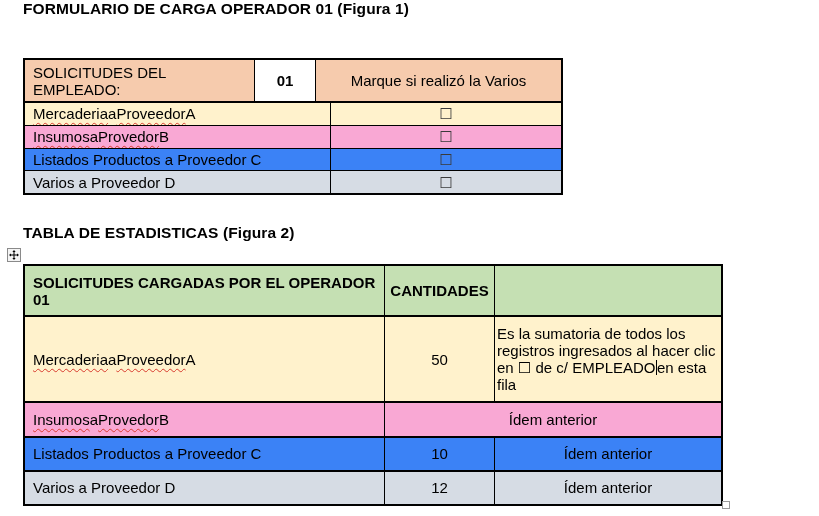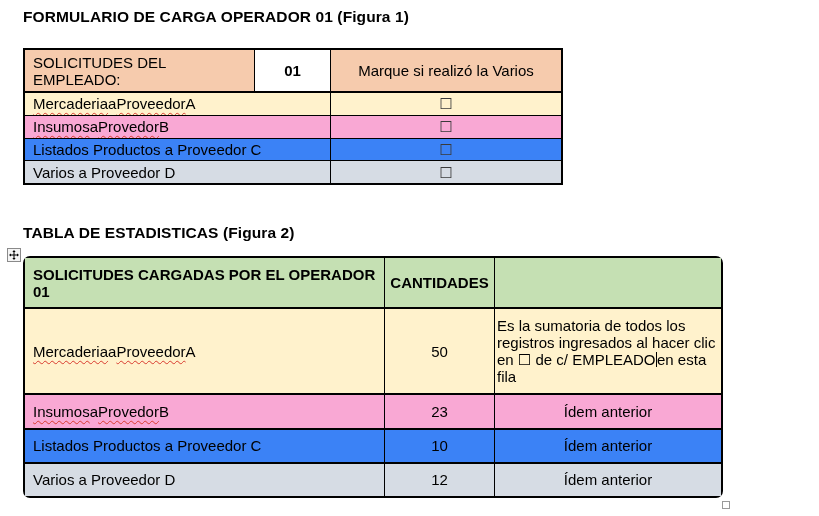--- a/index.html
+++ b/index.html
@@ -13,64 +13,64 @@
   .wtable { border:2px solid #000; display:flex; flex-direction:column; background:#fff; }
   .trow { display:flex; width:100%; }
   .cell { display:flex; align-items:center; overflow:hidden; font-size:15px; }
   .cell.left   { justify-content:flex-start; padding:0 8px; }
   .cell.center { justify-content:center; padding:0 4px; }
   .vline { border-left:1px solid #000; }
   .hline1 { border-top:1px solid #000; }
   .hline2 { border-top:2px solid #000; }
 
   
-  #table1 { left:23px; top:48px; width:540px; height:137px; }
+  #table1 { left:23px; top:58px; width:540px; height:137px; }
   #table1 .hdr { height:41px; }
   #table1 .drow { flex:1; }
   .bg-salmon { background:#F6CBAD; }
   .bg-cream  { background:#FFF2CC; }
   .bg-blue   { background:#f9a8d4; }
   .bg-green  { background:#3b82f6; }
   .bg-gray   { background:#D6DCE4; }
   .bg-hgreen { background:#C5E0B3; }
 
   .opnum { font-weight:bold; background:#fff; }
   .chk { font-size:15px; color:#3a3a3a; line-height:1; }
 
   
   .sp { text-decoration-line:underline; text-decoration-style:wavy;
         text-decoration-color:#d83a2e; text-decoration-thickness:1px;
         text-underline-offset:3px; }
 
   
-  #table2 { left:23px; top:256px; width:700px; height:242px;border-radius:7px; }
+  #table2 { left:23px; top:264px; width:700px; height:242px; }
   #table2 .hdr { height:49px; font-weight:bold; }
   .notewrap { display:block; text-align:center; width:100%; }
   .notewrap.lft { text-align:left; padding:3px 2px; line-height:17px; }
   .cursor { display:inline-block; width:1.5px; height:15px; background:#000;
             vertical-align:-2px; }
 
   
   .move-handle { left:7px; top:248px; width:14px; height:14px;
                  border:1px solid #8a8a8a; background:#f4f4f4;
                  display:flex; align-items:center; justify-content:center; }
   
   .resize-handle { left:722px; top:501px; width:8px; height:8px;
                    border:1px solid #9a9a9a; background:#fff; }
 </style>
 </head>
 <body>
 
-<div class="abs doc-title" style="left:23px; top:8px;">FORMULARIO DE CARGA OPERADOR 01 (Figura 1)</div>
+<div class="abs doc-title" style="left:23px; top:0;">FORMULARIO DE CARGA OPERADOR 01 (Figura 1)</div>
 
 <div id="table1" class="abs wtable">
 
   <div class="trow hdr">
     <div class="cell left bg-salmon" style="width:229px;">SOLICITUDES DEL EMPLEADO:</div>
-    <div class="cell center opnum vline" style="width:76px;text-align:right;">01</div>
+    <div class="cell center opnum vline" style="width:61px;text-align:right;">01</div>
     <div class="cell center bg-salmon vline" style="flex:1;">Marque si realizó la Varios</div>
   </div>
 
   <div class="trow drow hline2 bg-cream">
     <div class="cell left" style="width:305px;">
         <span class="sp">Mercaderia</span>
         <span> a </span>
         <span class="sp">Proveedor</span>
         <span> A</span>
       </div>
@@ -148,21 +148,20 @@
     </div>
   </div>
 
   <div class="trow hline2 bg-blue" style="flex:34;">
     <div class="cell left" style="width:359px;">
         <span class="sp">Insumos</span>
         <span> a </span>
         <span class="sp">Provedor</span>
         <span> B</span>
       </div>
-    <div class="cell center vline" style="width:110px;">23</div>
     <div class="cell center vline" style="flex:1;">Ídem anterior</div>
   </div>
 
   <div class="trow hline2 bg-green" style="flex:34;">
     <div class="cell left" style="width:359px;">
         <span>Listados Productos a Proveedor C</span>
       </div>
     <div class="cell center vline" style="width:110px;">10</div>
     <div class="cell center vline" style="flex:1;">Ídem anterior</div>
   </div>

